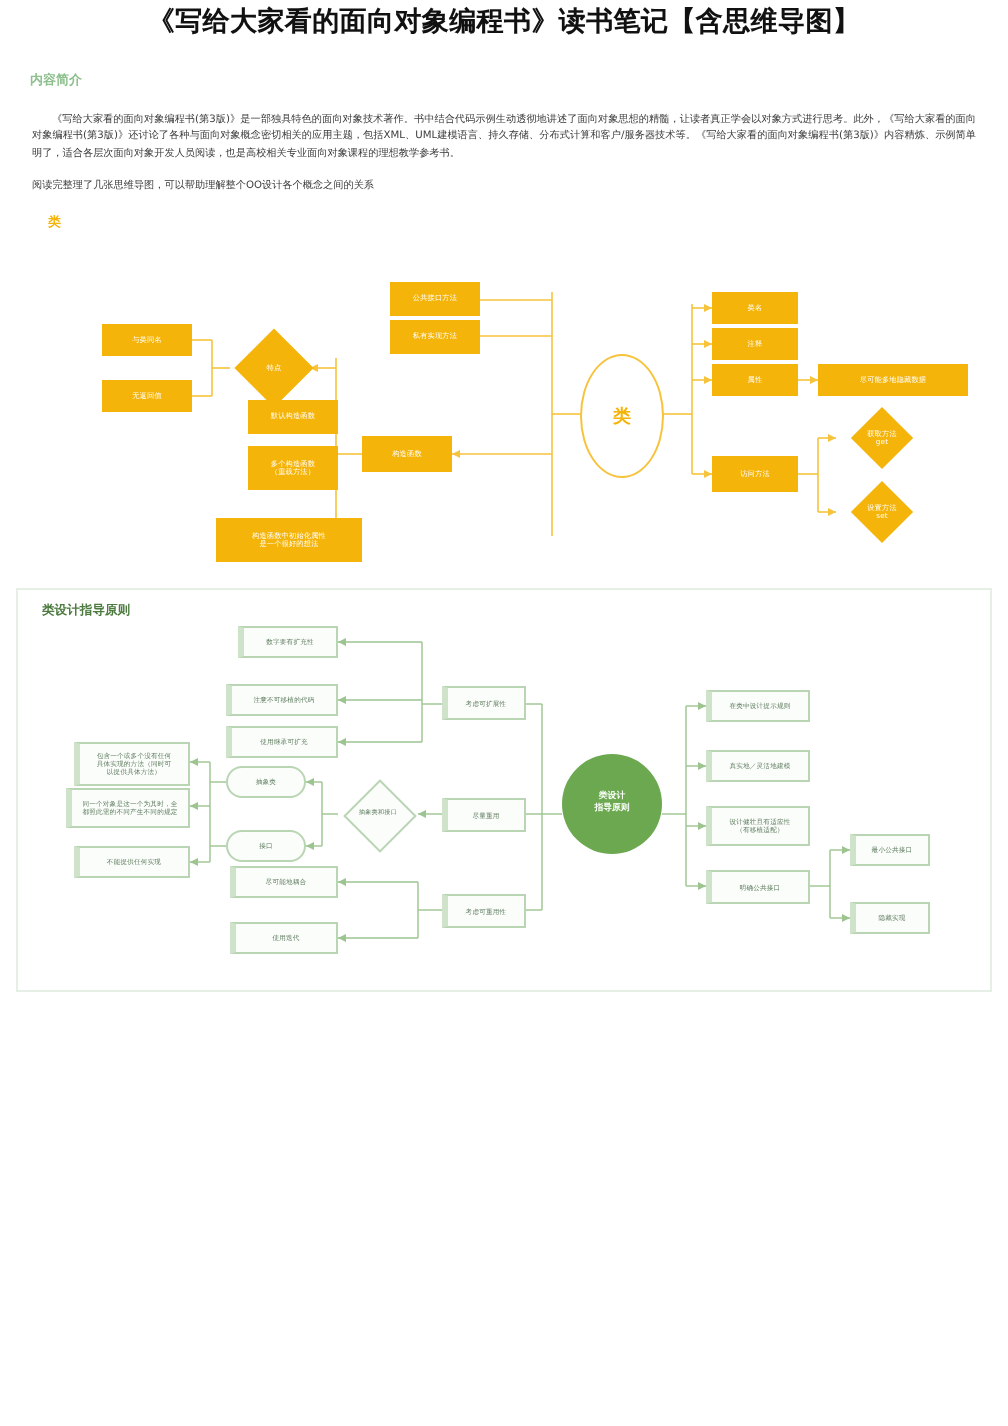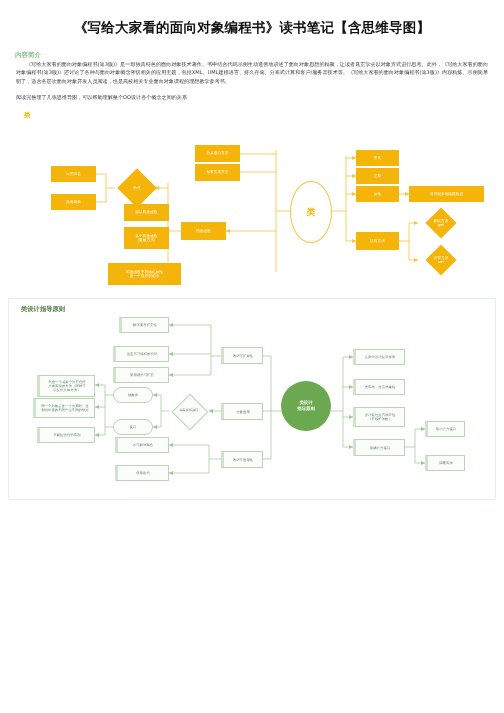--- a/index.html
+++ b/index.html
@@ -11,28 +11,29 @@
   }
   .page{position:relative;width:504px;height:713px;box-sizing:border-box;}
 
   
   .title{
     text-align:center;
     font-size:13.5px;
     font-weight:bold;
     letter-spacing:.2px;
     color:#111;
-    padding:19px 16px 8px 16px;
+    padding:4px 16px 8px 16px;
     line-height:1.3;
+    font-family:Liberation Mono, monospace;
   }
   .section-head{
     color:#8dc08d;
     font-size:6.5px;
     font-weight:bold;
-    margin:6px 0 0 15px;
+    margin:6px 0 11px 15px;
   }
   .para{
     font-size:5.1px;
     line-height:1.75;
     color:#3a3a3a;
     margin:0 16px 6px 16px;
     text-align:justify;
     text-indent:10px;
   }
   .para.noindent{text-indent:0;margin-top:7px;}

